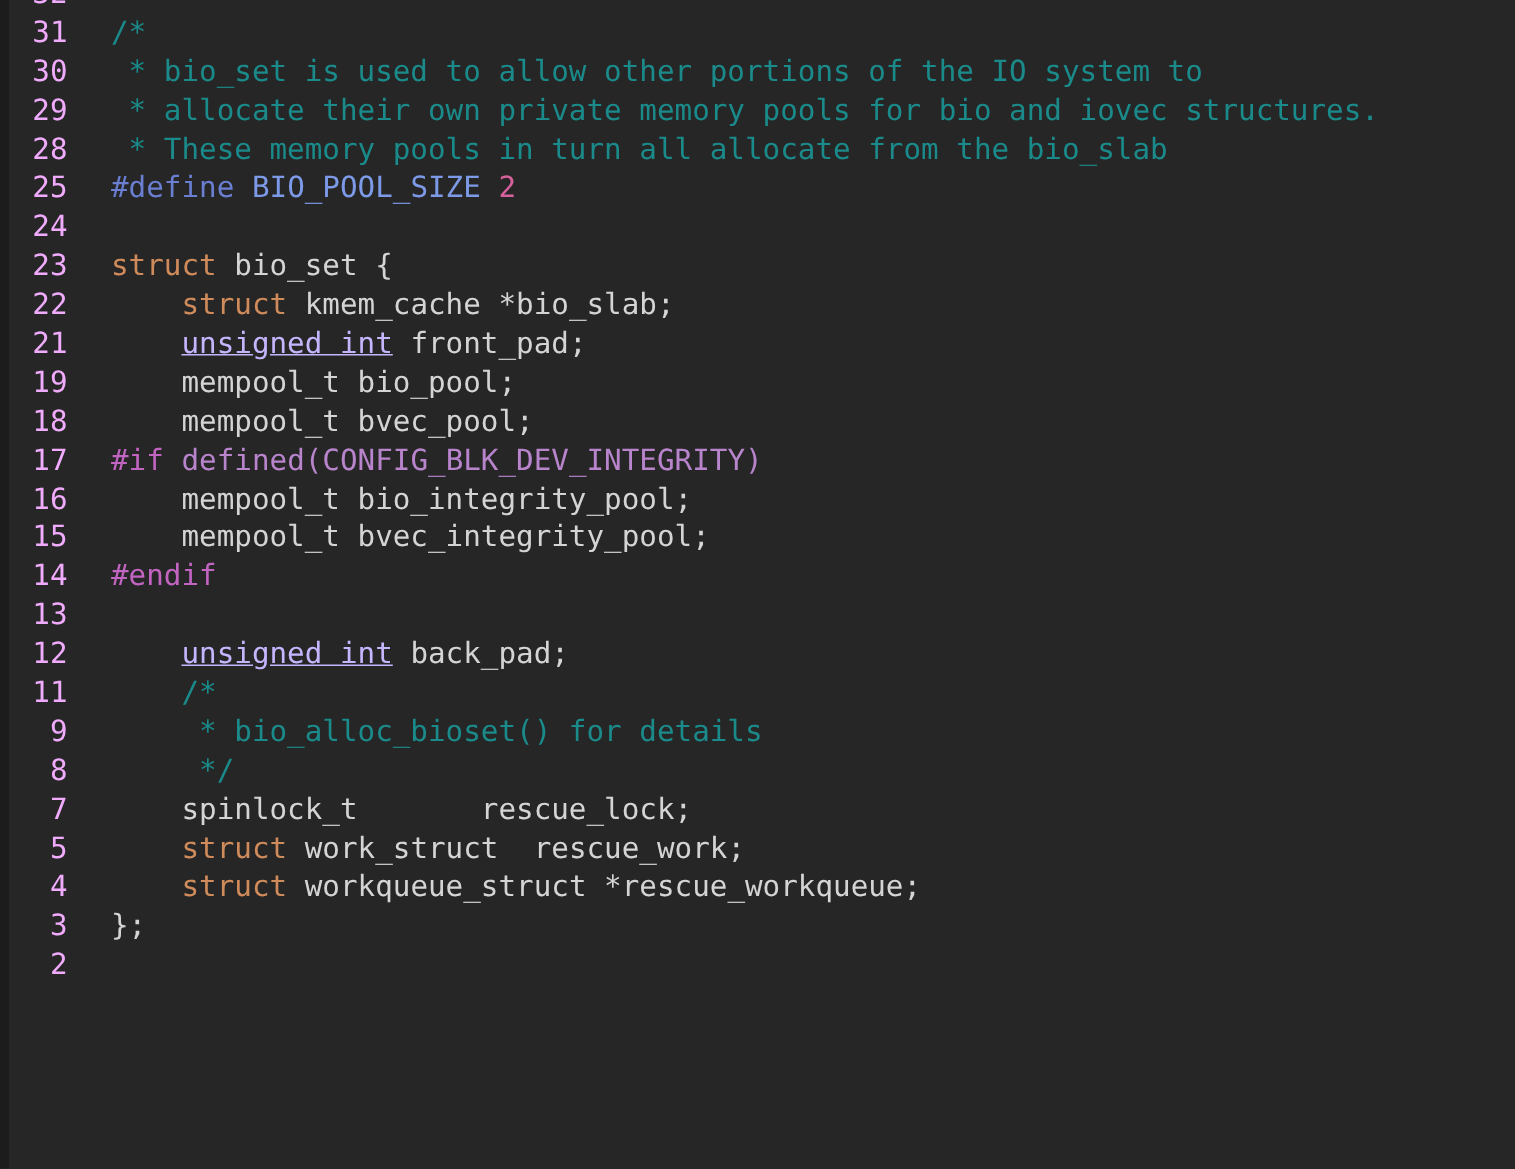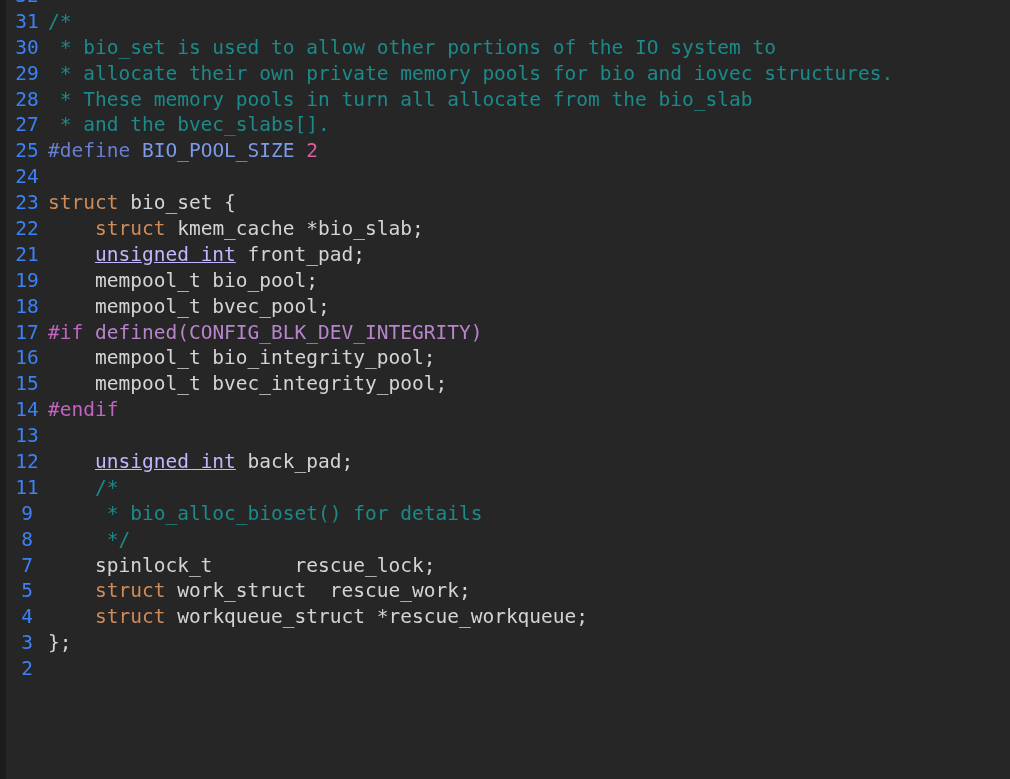--- a/index.html
+++ b/index.html
@@ -41,23 +41,23 @@
     height: 25.9px;
     line-height: 25.9px;
     white-space: pre;
     font-size: 19.5px;
     letter-spacing: 0px;
   }
   .lineno {
     display: inline-block;
     width: 36px;
     margin-left: 9px;
-    margin-right: 3px;
-    text-align: center;
-    color: #3b82f6;
+    margin-right: 29px;
+    text-align: right;
+    color: #f0abfc;
     font-size: 19.5px;
     vertical-align: top;
   }
   .src {
     display: inline-block;
     vertical-align: top;
     color: #d4d4d4;
     font-size: 19.5px;
   }
   
@@ -75,21 +75,20 @@
 <body>
 
 <div id="editor">
   <div id="edge-strip"></div>
   <div id="code-scroll">
       <div class="code-line"><span class="lineno">32</span><span class="src"><span class="t-plain"></span></span></div>
       <div class="code-line"><span class="lineno">31</span><span class="src"><span class="t-comment">/*</span></span></div>
       <div class="code-line"><span class="lineno">30</span><span class="src"><span class="t-comment"> * bio_set is used to allow other portions of the IO system to</span></span></div>
       <div class="code-line"><span class="lineno">29</span><span class="src"><span class="t-comment"> * allocate their own private memory pools for bio and iovec structures.</span></span></div>
       <div class="code-line"><span class="lineno">28</span><span class="src"><span class="t-comment"> * These memory pools in turn all allocate from the bio_slab</span></span></div>
-      <div class="code-line"><span class="lineno">27</span><span class="src"><span class="t-comment"> * and the bvec_slabs[].</span></span></div>
       <div class="code-line"><span class="lineno">25</span><span class="src"><span class="t-pre">#define</span><span class="t-plain"> </span><span class="t-preid">BIO_POOL_SIZE</span><span class="t-plain"> </span><span class="t-num">2</span></span></div>
       <div class="code-line"><span class="lineno">24</span><span class="src"><span class="t-plain"></span></span></div>
       <div class="code-line"><span class="lineno">23</span><span class="src"><span class="t-struct">struct</span><span class="t-plain"> bio_set {</span></span></div>
       <div class="code-line"><span class="lineno">22</span><span class="src"><span class="t-plain">    </span><span class="t-struct">struct</span><span class="t-plain"> kmem_cache *bio_slab;</span></span></div>
       <div class="code-line"><span class="lineno">21</span><span class="src"><span class="t-plain">    </span><span class="t-type">unsigned int</span><span class="t-plain"> front_pad;</span></span></div>
       <div class="code-line"><span class="lineno">19</span><span class="src"><span class="t-plain">    mempool_t bio_pool;</span></span></div>
       <div class="code-line"><span class="lineno">18</span><span class="src"><span class="t-plain">    mempool_t bvec_pool;</span></span></div>
       <div class="code-line"><span class="lineno">17</span><span class="src"><span class="t-cond">#if</span><span class="t-plain"> </span><span class="t-condarg">defined(CONFIG_BLK_DEV_INTEGRITY)</span></span></div>
       <div class="code-line"><span class="lineno">16</span><span class="src"><span class="t-plain">    mempool_t bio_integrity_pool;</span></span></div>
       <div class="code-line"><span class="lineno">15</span><span class="src"><span class="t-plain">    mempool_t bvec_integrity_pool;</span></span></div>

